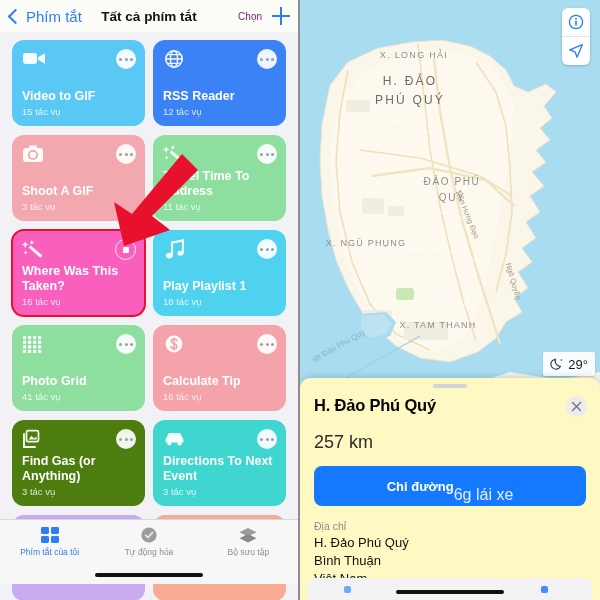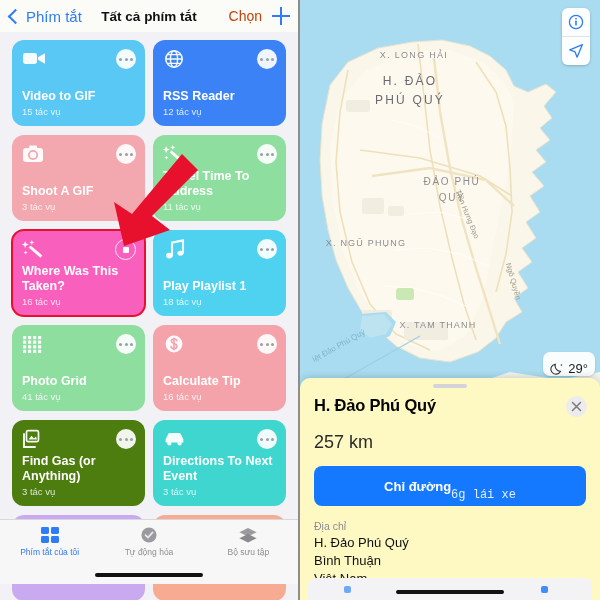--- a/index.html
+++ b/index.html
@@ -23,21 +23,21 @@
     position:relative;z-index:6;
   }
   .nav-back{display:flex;align-items:center;color:#2f7df6;font-size:15px;cursor:pointer;}
   .chev{width:9px;height:9px;border-left:2.2px solid #2f7df6;border-bottom:2.2px solid #2f7df6;
         transform:rotate(45deg);margin-right:5px;margin-left:2px;}
   .nav-title{
     position:absolute;left:0;right:0;text-align:center;
     font-size:13.5px;font-weight:bold;color:#111;pointer-events:none;
   }
   .nav-right{margin-left:auto;display:flex;align-items:center;gap:10px;z-index:2;}
-  .nav-choose{color:#c2410c;font-size:14px;cursor:pointer;}
+  .nav-choose{color:#701a75;font-size:10px;cursor:pointer;}
   .nav-plus{position:relative;width:18px;height:18px;cursor:pointer;}
   .nav-plus:before,.nav-plus:after{content:"";position:absolute;background:#2f7df6;}
   .nav-plus:before{left:0;top:8px;width:18px;height:2px;}
   .nav-plus:after{top:0;left:8px;width:2px;height:18px;}
 
   .grid{
     position:absolute;top:32px;left:0;right:0;bottom:0;
     padding:8px 12px 0 12px;box-sizing:border-box;
     display:grid;grid-template-columns:1fr 1fr;gap:9px 8px;
     align-content:start;
@@ -91,22 +91,22 @@
   .mapsvg{position:absolute;inset:0;}
   .map-ctrl{
     position:absolute;right:10px;top:8px;width:28px;border-radius:6px;
     background:rgba(255,255,255,.96);box-shadow:0 1px 3px rgba(0,0,0,.22);
     overflow:hidden;
   }
   .map-ctrl .mbtn{height:28px;display:flex;align-items:center;justify-content:center;cursor:pointer;}
   .map-ctrl .mbtn+.mbtn{border-top:1px solid #e2e2e2;}
   .weather{
     position:absolute;right:5px;top:352px;height:24px;
-    background:rgba(255,255,255,.93);border-radius:7px;
-    display:flex;align-items:flex-end;gap:4px;padding:0 7px;
+    background:rgba(255,255,255,.93);border-radius:2px;
+    display:flex;align-items:center;gap:4px;padding:0 7px;
     font-size:13px;color:#1b1b1b;box-shadow:0 1px 2px rgba(0,0,0,.16);
   }
 
   .sheet{
     position:absolute;left:0;right:0;bottom:0;top:378px;
     background:#fef9c3;border-radius:10px 10px 0 0;
     box-shadow:0 -2px 6px rgba(0,0,0,.13);
     padding:0 14px;box-sizing:border-box;
   }
   .grabber{width:34px;height:4px;border-radius:3px;background:#d4d4d8;margin:6px auto 0 auto;cursor:pointer;}
@@ -115,21 +115,21 @@
   .sheet .closeb{
     position:absolute;right:13px;top:18px;width:21px;height:21px;border-radius:50%;
     background:#ececed;display:flex;align-items:center;justify-content:center;cursor:pointer;
   }
   .dirbtn{
     margin-top:13px;background:#1479ff;border-radius:8px;height:40px;
     display:flex;align-items:center;justify-content:center;
     cursor:pointer;
   }
   .dirbtn .dmain{color:#fff;font-size:13px;font-weight:bold;}
-  .dirbtn .dsub{color:#e2eeff;font-size:12px;margin-top:18px;font-family:Liberation Mono, monospace;}
+  .dirbtn .dsub{color:#e2eeff;font-size:16px;margin-top:18px;}
   .addr-label{margin-top:14px;font-size:10.5px;color:#8c8c91;}
   .addr-line{font-size:13px;color:#111;margin-top:3px;}
   .map-home-ind{
     position:absolute;left:50%;transform:translateX(-50%);bottom:6px;
     width:108px;height:4px;border-radius:3px;background:#111;z-index:9;
   }
   .bottom-strip{
     position:absolute;left:8px;right:8px;bottom:0;height:22px;
     background:#f3f3f5;border-radius:8px 8px 0 0;
   }

